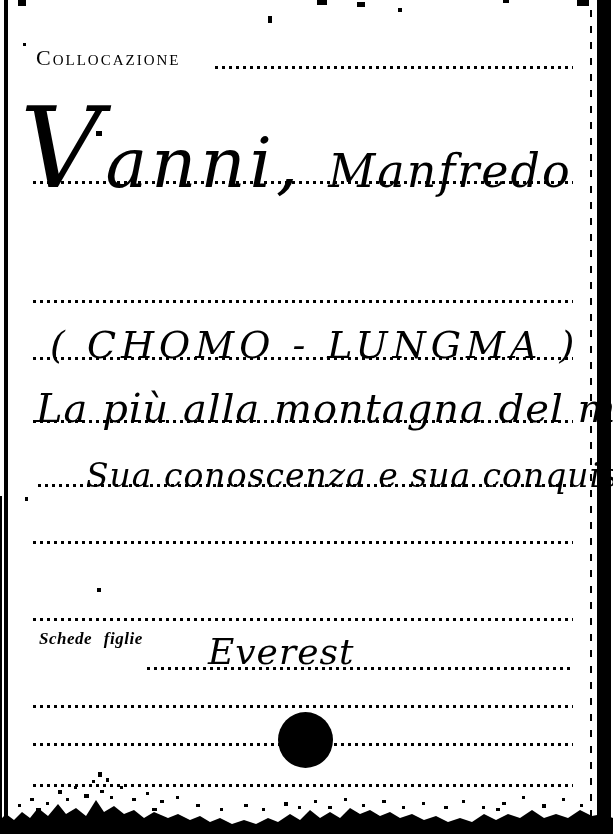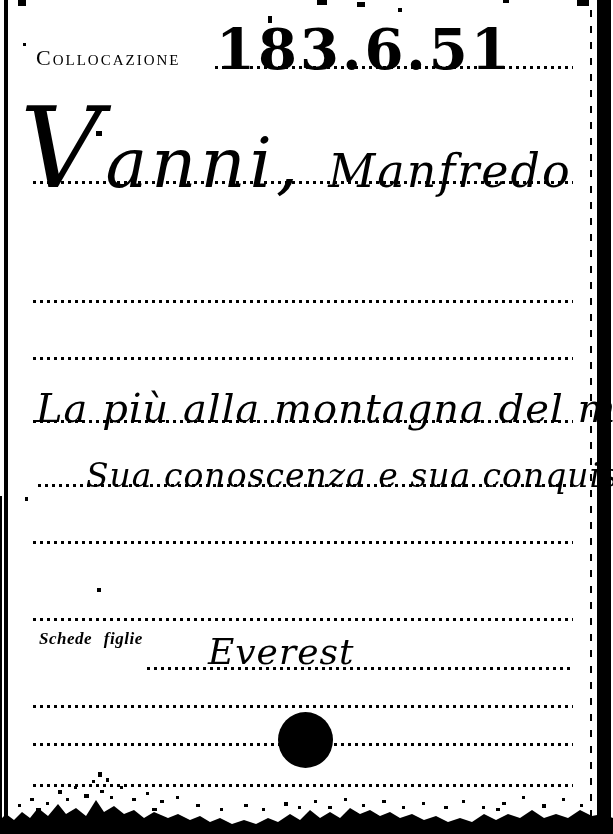--- a/index.html
+++ b/index.html
@@ -44,28 +44,28 @@
 <body>
 
 <div class="card">
 
   <div class="left-border"></div>
   <div class="left-border2"></div>
   <div class="right-band"></div>
   <div class="vdash"></div>
 
   <div class="print colloc-label">Collocazione</div>
-  <div class="print colloc-value">183.6.51</div>
   <div class="dotline" style="left:215px;top:66px;width:358px;"></div>
 
   <div class="hand author-line"><span>Vanni,</span><span class="author-given">Manfredo</span></div>
   <div class="dotline" style="left:33px;top:181px;width:540px;"></div>
 
   <div class="dotline" style="left:33px;top:300px;width:540px;"></div>
 
+  <div class="hand title-alt">( CHOMO - LUNGMA )</div>
   <div class="dotline" style="left:33px;top:357px;width:540px;"></div>
 
   <div class="hand subtitle1">La più alla montagna del mondo</div>
   <div class="dotline" style="left:33px;top:420px;width:540px;"></div>
 
   <div class="hand subtitle2">Sua conoscenza e sua conquista</div>
   <div class="dotline" style="left:38px;top:484px;width:535px;"></div>
 
   <div class="dotline" style="left:33px;top:541px;width:540px;"></div>
   <div class="dotline" style="left:33px;top:618px;width:540px;"></div>

